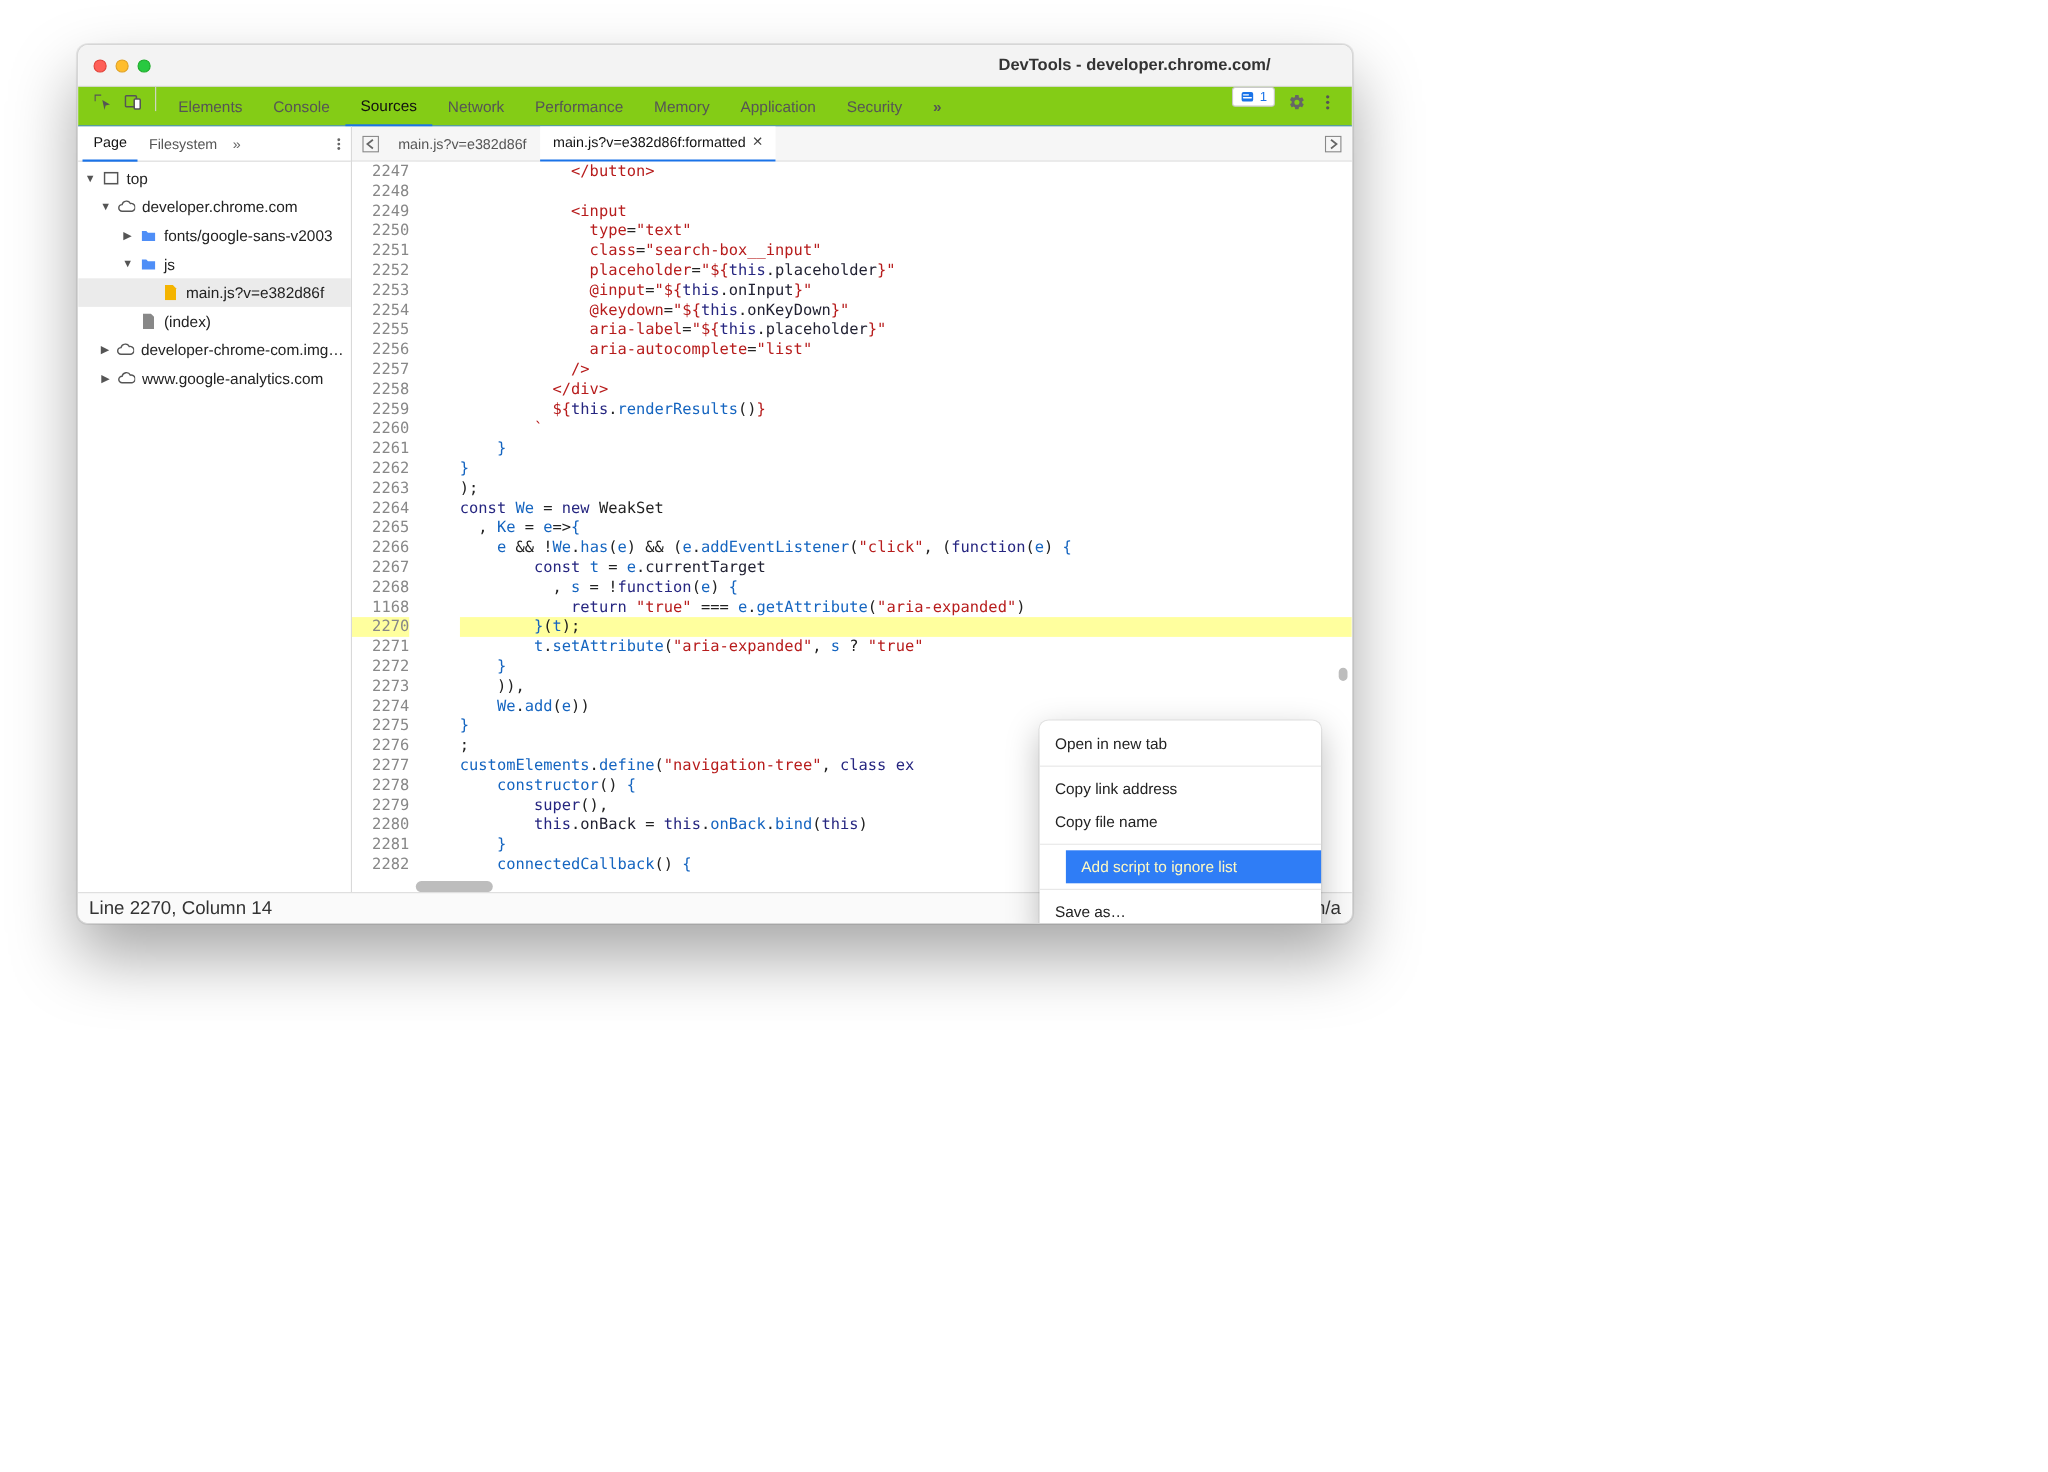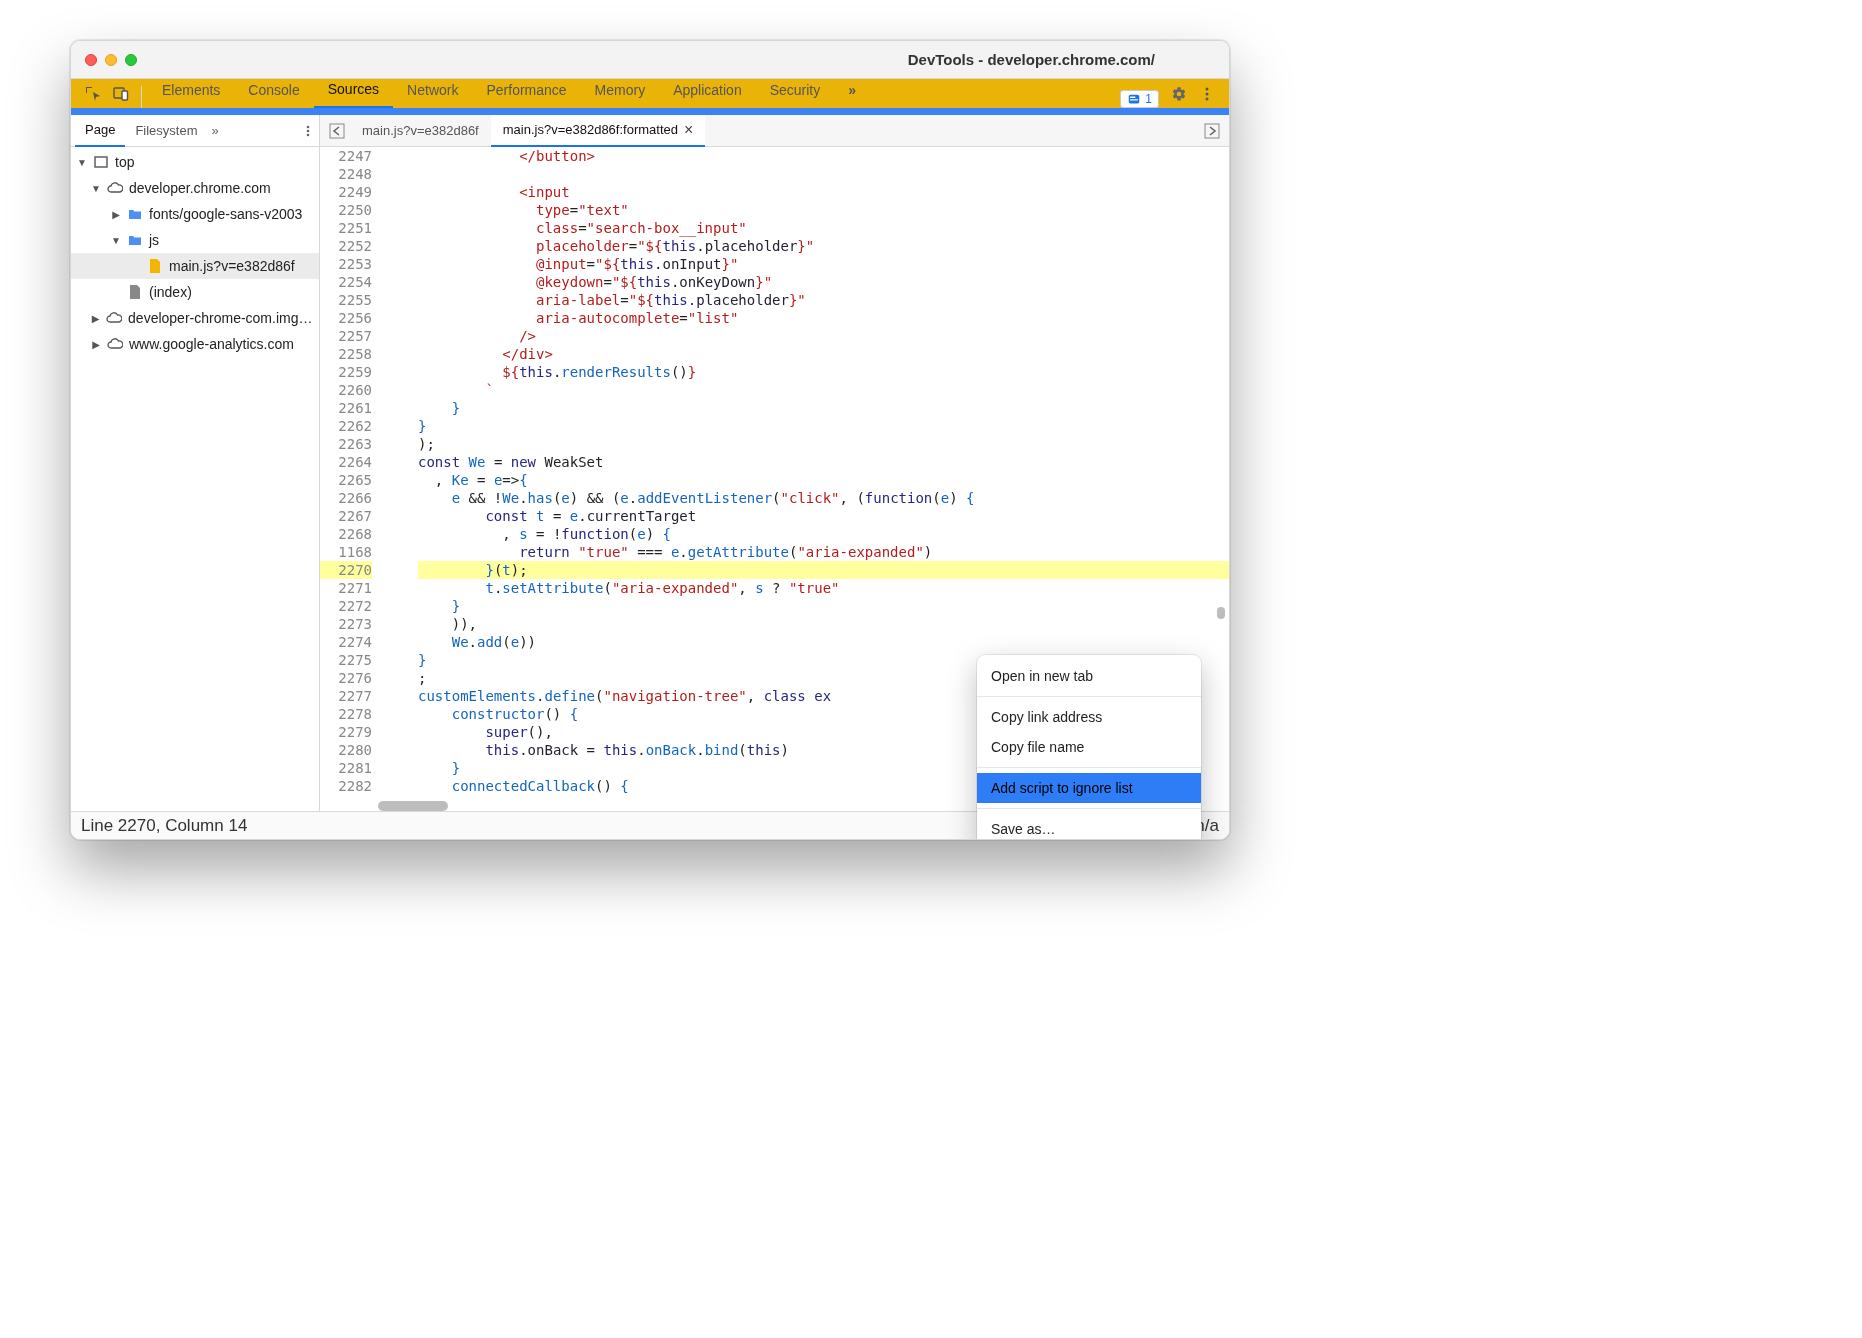--- a/index.html
+++ b/index.html
@@ -14,21 +14,21 @@
   }
 
   .titlebar { height: 38px; display: flex; align-items: center; padding: 0 14px; background: #f3f3f3; border-bottom: 1px solid #d9d9d9; }
   .traffic { display: flex; gap: 8px; }
   .dot { width: 12px; height: 12px; border-radius: 50%; }
   .dot.red { background: #ff5f57; border: 1px solid #e14037; }
   .dot.yellow { background: #ffbd2e; border: 1px solid #dfa123; }
   .dot.green { background: #28c940; border: 1px solid #1dab29; }
   .title { flex: 1; text-align: right; font-weight: 600; font-size: 15px; color: #333; }
 
-  .toolbar { height: 36px; display: flex; align-items: flex-end; padding: 0 8px; background: #eab308; border-bottom: 7px solid #3b82f6; }
+  .toolbar { height: 36px; display: flex; align-items: flex-start; padding: 0 8px; background: #84cc16; border-bottom: 1px solid #3b82f6; }
   .toolbar .iconbtn { width: 28px; height: 28px; display:flex; align-items:center; justify-content:center; color:#555; border-radius:4px; }
   .toolbar .sep { width: 1px; height: 22px; background: #d6d6d6; margin: 0 6px; }
   .toolbar .tab { padding: 0 14px; height: 36px; display: flex; align-items: center; font-size: 14px; color: #555; }
   .toolbar .tab.active { color: #111; border-bottom: 2px solid #1a73e8; font-weight: 500; }
   .spacer { flex: 1; }
   .issues { display:flex; align-items:center; gap:4px; background:#fff; border:1px solid #c9c9c9; border-radius:3px; padding:1px 6px; font-size:12px; color:#1a73e8; }
 
   .body { display: flex; height: calc(100% - 38px - 36px - 28px); }
 
   .navigator { width: 249px; border-right: 1px solid #d9d9d9; display:flex; flex-direction:column; background:#fff; }
@@ -67,26 +67,26 @@
   .tok-curly { color: #1565c0; }
   .tok-tmpl { color: #b71c1c; }
 
   .hscroll { position:absolute; bottom:0; left:58px; height:10px; width: 70px; background:#bdbdbd; border-radius:5px; }
   .vscroll-dot { position:absolute; right:4px; top:460px; width:8px; height:12px; border-radius:4px; background:#bdbdbd; }
 
   .statusbar { height: 28px; border-top: 1px solid #d9d9d9; display:flex; align-items:center; padding: 0 10px; font-size: 17px; color:#333; background:#fafafa; }
   .statusbar .right { margin-left:auto; }
 
   .context-menu {
-    position:absolute; right: 28px; top: 540px; width: 224px; background:#fff; border-radius:8px;
+    position:absolute; right: 28px; top: 540px; width: 256px; background:#fff; border-radius:8px;
     box-shadow: 0 10px 30px rgba(0,0,0,0.25), 0 0 0 1px rgba(0,0,0,0.08);
     padding: 6px 0; font-size: 14px; z-index: 10;
   }
   .context-menu .mi { padding: 7px 14px; color:#222; }
-  .context-menu .mi.sel { background:#2f7df6; color:#000000; }
+  .context-menu .mi.sel { background:#2f7df6; color:#fef9c3;margin-left:24px; }
   .context-menu .msep { height:1px; background:#e6e6e6; margin: 5px 0; }
 
   svg { display:block; }
 </style>
 </head>
 <body>
 
 <div class="window">
 
   <div class="titlebar">

